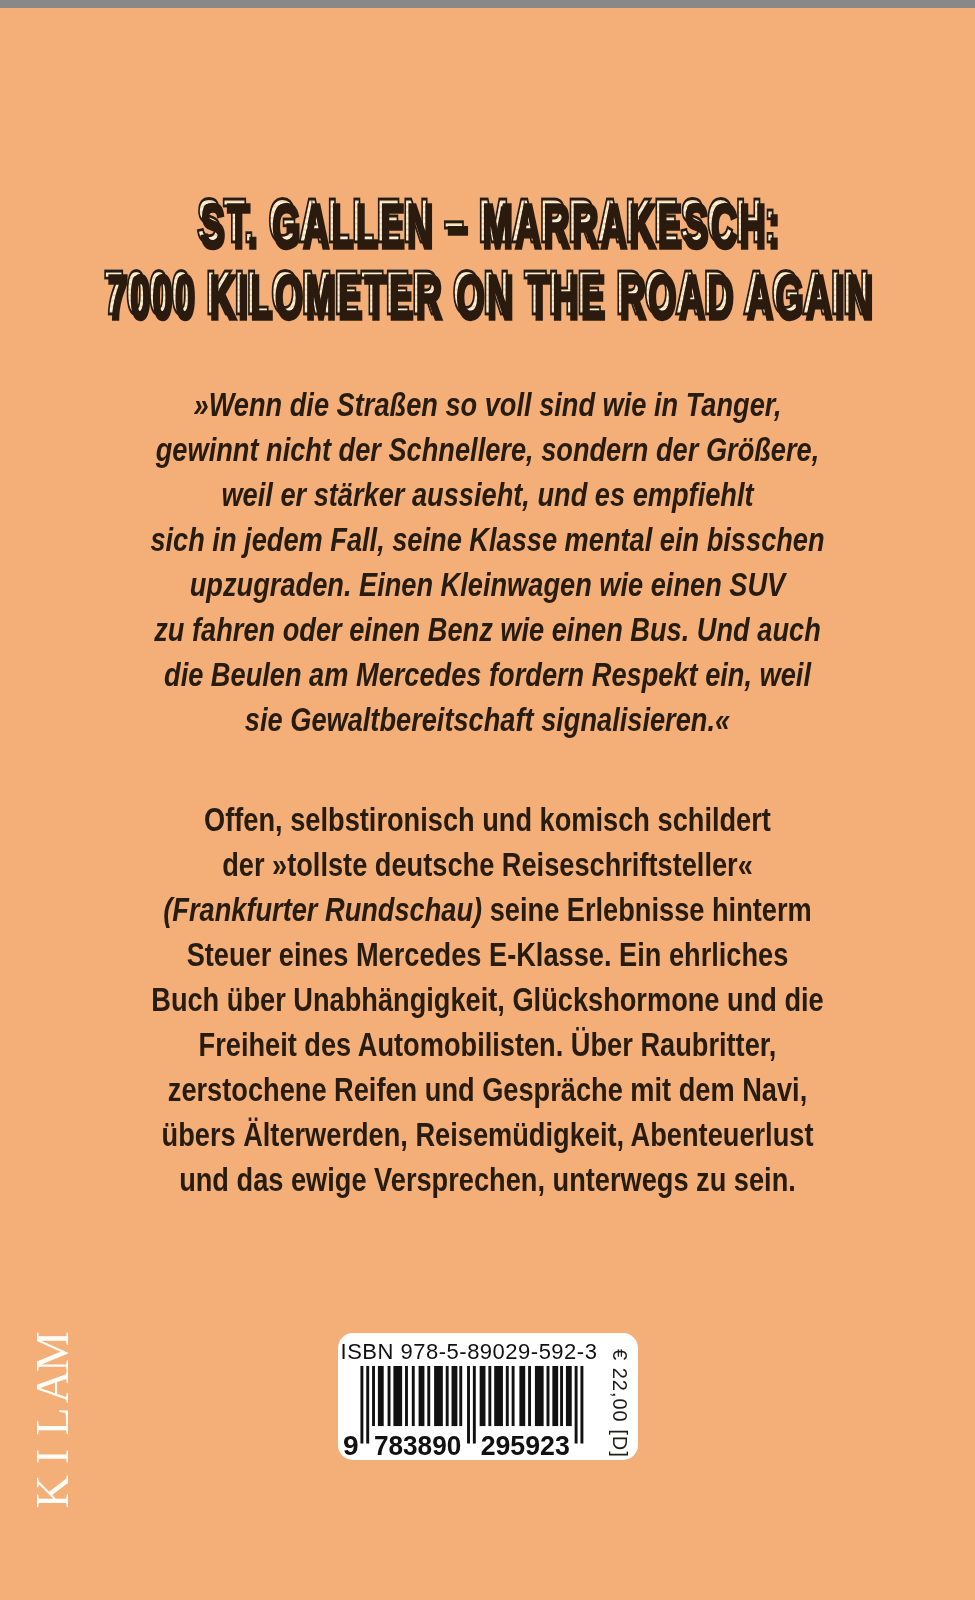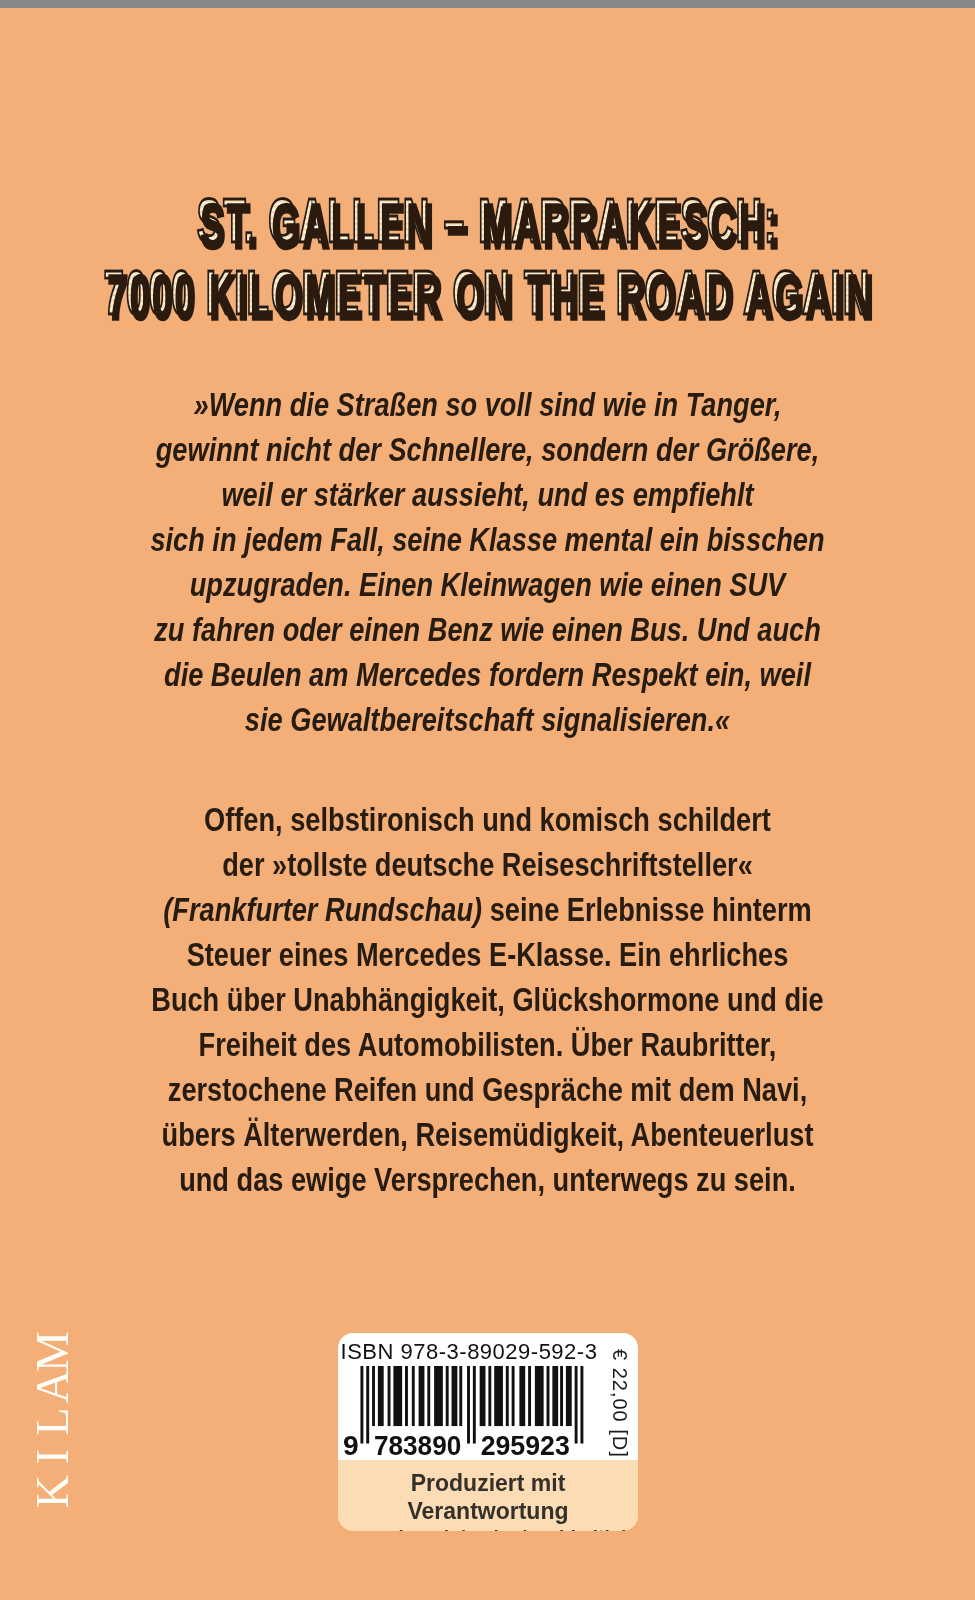--- a/index.html
+++ b/index.html
@@ -176,21 +176,21 @@
   <div class="publisher-logo">
       <span class="logo-letter">M</span>
       <span class="logo-letter">A</span>
       <span class="logo-letter">L</span>
       <span class="logo-letter">I</span>
       <span class="logo-letter">K</span>
     </div>
 
   <div class="barcode-panel">
     <div class="barcode-white">
-      <div class="isbn-label">ISBN 978-3-89029-592-3</div>
+      <div class="isbn-label">ISBN 978-5-89029-592-3</div>
       <svg class="barcode-svg" width="252" height="97" viewBox="0 0 260 100" xmlns="http://www.w3.org/2000/svg">
         <g fill="#111111">
 
           <rect x="18" y="2" width="3" height="80"></rect>
             <rect x="24" y="2" width="3" height="80"></rect>
           <rect x="128" y="2" width="3" height="80"></rect>
             <rect x="134" y="2" width="3" height="80"></rect>
           <rect x="239" y="2" width="3" height="80"></rect>
             <rect x="245" y="2" width="3" height="80"></rect>
 
@@ -221,19 +221,15 @@
             <rect x="230" y="2" width="6" height="62"></rect>
         </g>
         <g fill="#111111" font-family="Liberation Sans, sans-serif" font-size="29" font-weight="bold">
           <text x="0" y="94">9</text>
           <text x="32" y="94" textLength="90" lengthAdjust="spacingAndGlyphs">783890</text>
           <text x="142" y="94" textLength="92" lengthAdjust="spacingAndGlyphs">295923</text>
         </g>
       </svg>
       <div class="price-label">€ 22,00 [D]</div>
     </div>
-    <div class="barcode-lower">
-      <div class="responsibility-1">Produziert mit Verantwortung</div>
-      <div class="responsibility-2">www.piper.de/verlag/nachhaltigkeit</div>
-    </div>
   </div>
 
 </div>
 
 </body></html>

